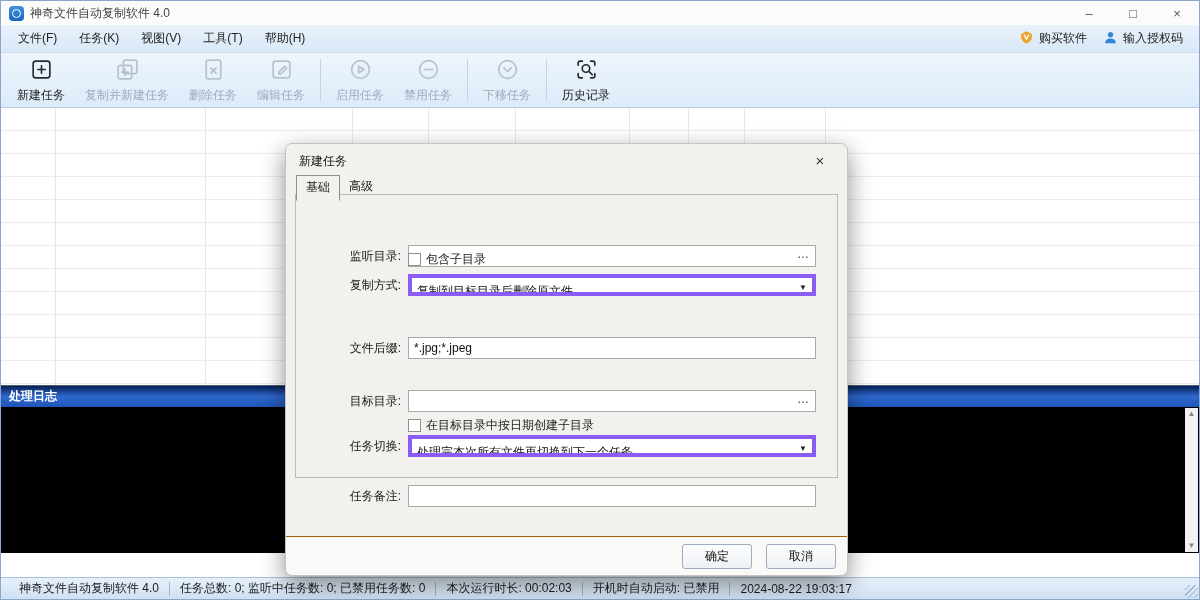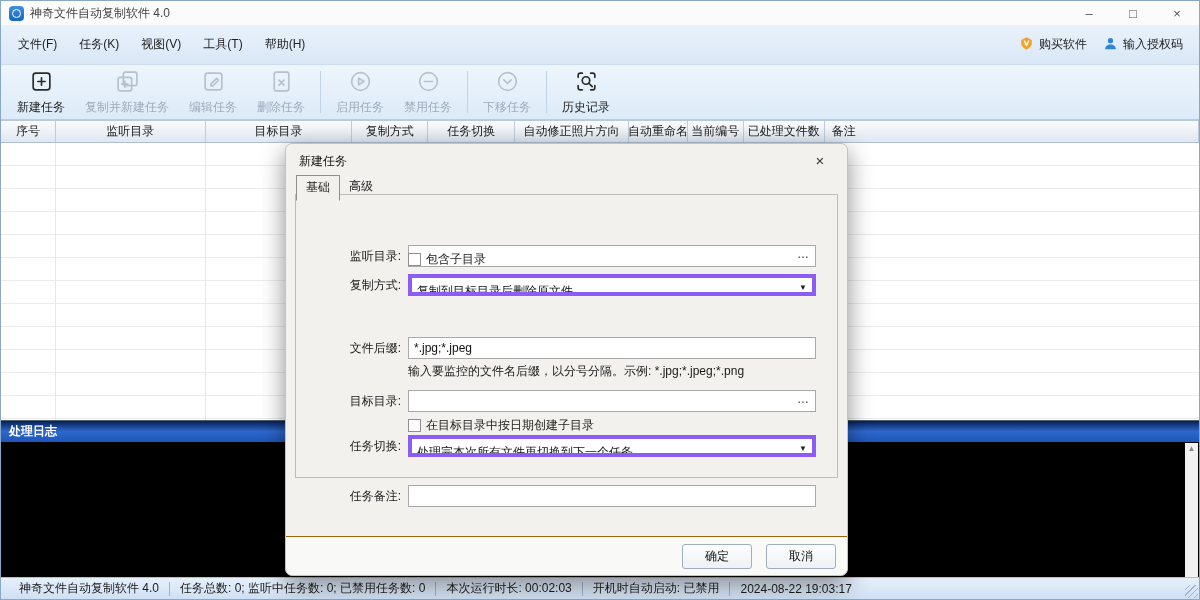--- a/index.html
+++ b/index.html
@@ -9,21 +9,21 @@
 
   
   .titlebar { height:24px; background:#fbfbfb; display:flex; align-items:center; padding-left:8px; }
   .appicon { width:15px; height:15px; border-radius:4px; background:linear-gradient(#3e93df,#1565c0); position:relative; margin-right:6px; }
   .appicon::after { content:""; position:absolute; left:3px; top:3px; width:7px; height:7px; border:1.5px solid #fff; border-radius:50%; }
   .apptitle { color:#444; }
   .wincontrols { margin-left:auto; display:flex; height:100%; }
   .winbtn { width:44px; height:100%; display:flex; align-items:center; justify-content:center; color:#555; font-size:13px; }
 
   
-  .menubar { height:40px; background:linear-gradient(#e9f2fb,#d9e7f6); display:flex; align-items:center; padding:0 6px; border-bottom:1px solid #cddcee; }
+  .menubar { height:28px; background:linear-gradient(#e9f2fb,#d9e7f6); display:flex; align-items:center; padding:0 6px; border-bottom:1px solid #cddcee; }
   .menuitem { padding:3px 11px; color:#222; border-radius:2px; }
   .menu-right { margin-left:auto; display:flex; align-items:center; gap:16px; padding-right:10px; }
   .menu-right .ritem { display:flex; align-items:center; gap:5px; color:#222; }
 
   
   .toolbar { height:55px; background:linear-gradient(#eef5fc,#dcebf9); display:flex; align-items:center; padding:0 6px; border-bottom:1px solid #b9cde2; }
   .tbtn { display:flex; flex-direction:column; align-items:center; justify-content:center; padding:3px 10px; min-width:64px; gap:2px; border-radius:3px; }
   .tbtn svg { width:25px; height:25px; }
   .tbtn .tlabel { white-space:nowrap; }
   .tbtn.enabled { color:#2b2b2b; }
@@ -133,31 +133,31 @@
       <div class="tbtn disabled">
         <span><svg viewBox="0 0 24 24" fill="none" stroke="currentColor" stroke-width="1.6" stroke-linecap="round" stroke-linejoin="round">
             <rect x="8" y="3" width="13" height="13" rx="2"></rect>
             <rect x="3" y="8" width="13" height="13" rx="2"></rect>
             <path d="M9.5 11.5v6M6.5 14.5h6"></path>
           </svg></span>
         <span class="tlabel">复制并新建任务</span>
       </div>
       <div class="tbtn disabled">
         <span><svg viewBox="0 0 24 24" fill="none" stroke="currentColor" stroke-width="1.6" stroke-linecap="round" stroke-linejoin="round">
+            <rect x="5" y="3" width="14" height="18" rx="2"></rect>
+            <path d="M9.6 10.6l4.8 4.8M14.4 10.6l-4.8 4.8"></path>
+          </svg></span>
+        <span class="tlabel">删除任务</span>
+      </div>
+      <div class="tbtn disabled">
+        <span><svg viewBox="0 0 24 24" fill="none" stroke="currentColor" stroke-width="1.6" stroke-linecap="round" stroke-linejoin="round">
             <rect x="4" y="4" width="16" height="16" rx="2.5"></rect>
             <path d="M9.5 14.5l5.5-5.5 1.8 1.8-5.5 5.5H9.5v-1.8z"></path>
           </svg></span>
         <span class="tlabel">编辑任务</span>
-      </div>
-      <div class="tbtn disabled">
-        <span><svg viewBox="0 0 24 24" fill="none" stroke="currentColor" stroke-width="1.6" stroke-linecap="round" stroke-linejoin="round">
-            <rect x="5" y="3" width="14" height="18" rx="2"></rect>
-            <path d="M9.6 10.6l4.8 4.8M14.4 10.6l-4.8 4.8"></path>
-          </svg></span>
-        <span class="tlabel">删除任务</span>
       </div>
       <div class="tsep"></div>
       <div class="tbtn disabled">
         <span><svg viewBox="0 0 24 24" fill="none" stroke="currentColor" stroke-width="1.6" stroke-linecap="round" stroke-linejoin="round">
             <circle cx="12" cy="12" r="8.5"></circle>
             <path d="M10.2 8.8v6.4l5.2-3.2z"></path>
           </svg></span>
         <span class="tlabel">启用任务</span>
       </div>
       <div class="tbtn disabled">
@@ -179,32 +179,20 @@
       <div class="tbtn enabled">
         <span><svg viewBox="0 0 24 24" fill="none" stroke="currentColor" stroke-width="1.6" stroke-linecap="round" stroke-linejoin="round">
             <path d="M4 8V6a2 2 0 0 1 2-2h2M16 4h2a2 2 0 0 1 2 2v2M20 16v2a2 2 0 0 1-2 2h-2M8 20H6a2 2 0 0 1-2-2v-2"></path>
             <circle cx="11.5" cy="11" r="3.6"></circle>
             <path d="M14.2 13.7L17.5 17"></path>
           </svg></span>
         <span class="tlabel">历史记录</span>
       </div>
     </div>
 
-  <div class="table-header" id="table-header">
-      <div class="th" style="width: 55px;">序号</div>
-      <div class="th" style="width: 150px;">监听目录</div>
-      <div class="th" style="width: 147px;">目标目录</div>
-      <div class="th" style="width: 76px;">复制方式</div>
-      <div class="th" style="width: 87px;">任务切换</div>
-      <div class="th" style="width: 114px;">自动修正照片方向</div>
-      <div class="th" style="width: 59px;">自动重命名</div>
-      <div class="th" style="width: 56px;">当前编号</div>
-      <div class="th" style="width: 81px;">已处理文件数</div>
-      <div class="th left" style="width: 375px;">备注</div>
-    </div>
   <div class="table-body" id="table-body">
       <div class="vline" style="left: 54px;"></div>
       <div class="vline" style="left: 204px;"></div>
       <div class="vline" style="left: 351px;"></div>
       <div class="vline" style="left: 427px;"></div>
       <div class="vline" style="left: 514px;"></div>
       <div class="vline" style="left: 628px;"></div>
       <div class="vline" style="left: 687px;"></div>
       <div class="vline" style="left: 743px;"></div>
       <div class="vline" style="left: 824px;"></div>
@@ -267,21 +255,20 @@
         </div>
       </div>
 
       <div class="drow r-suffix">
         <div class="dlabel">文件后缀:</div>
         <div class="dfield">
           <input class="tinput noell" type="text" value="*.jpg;*.jpeg" style="">
         </div>
       </div>
 
-      <div class="hint r-hint">输入要监控的文件名后缀，以分号分隔。示例: *.jpg;*.jpeg;*.png</div>
 
       <div class="drow r-target">
         <div class="dlabel">目标目录:</div>
         <div class="dfield">
           <input class="tinput" type="text" value="" style="">
           <span class="browse-dots">…</span>
         </div>
       </div>
 
       <div class="cbrow r-cb2">

